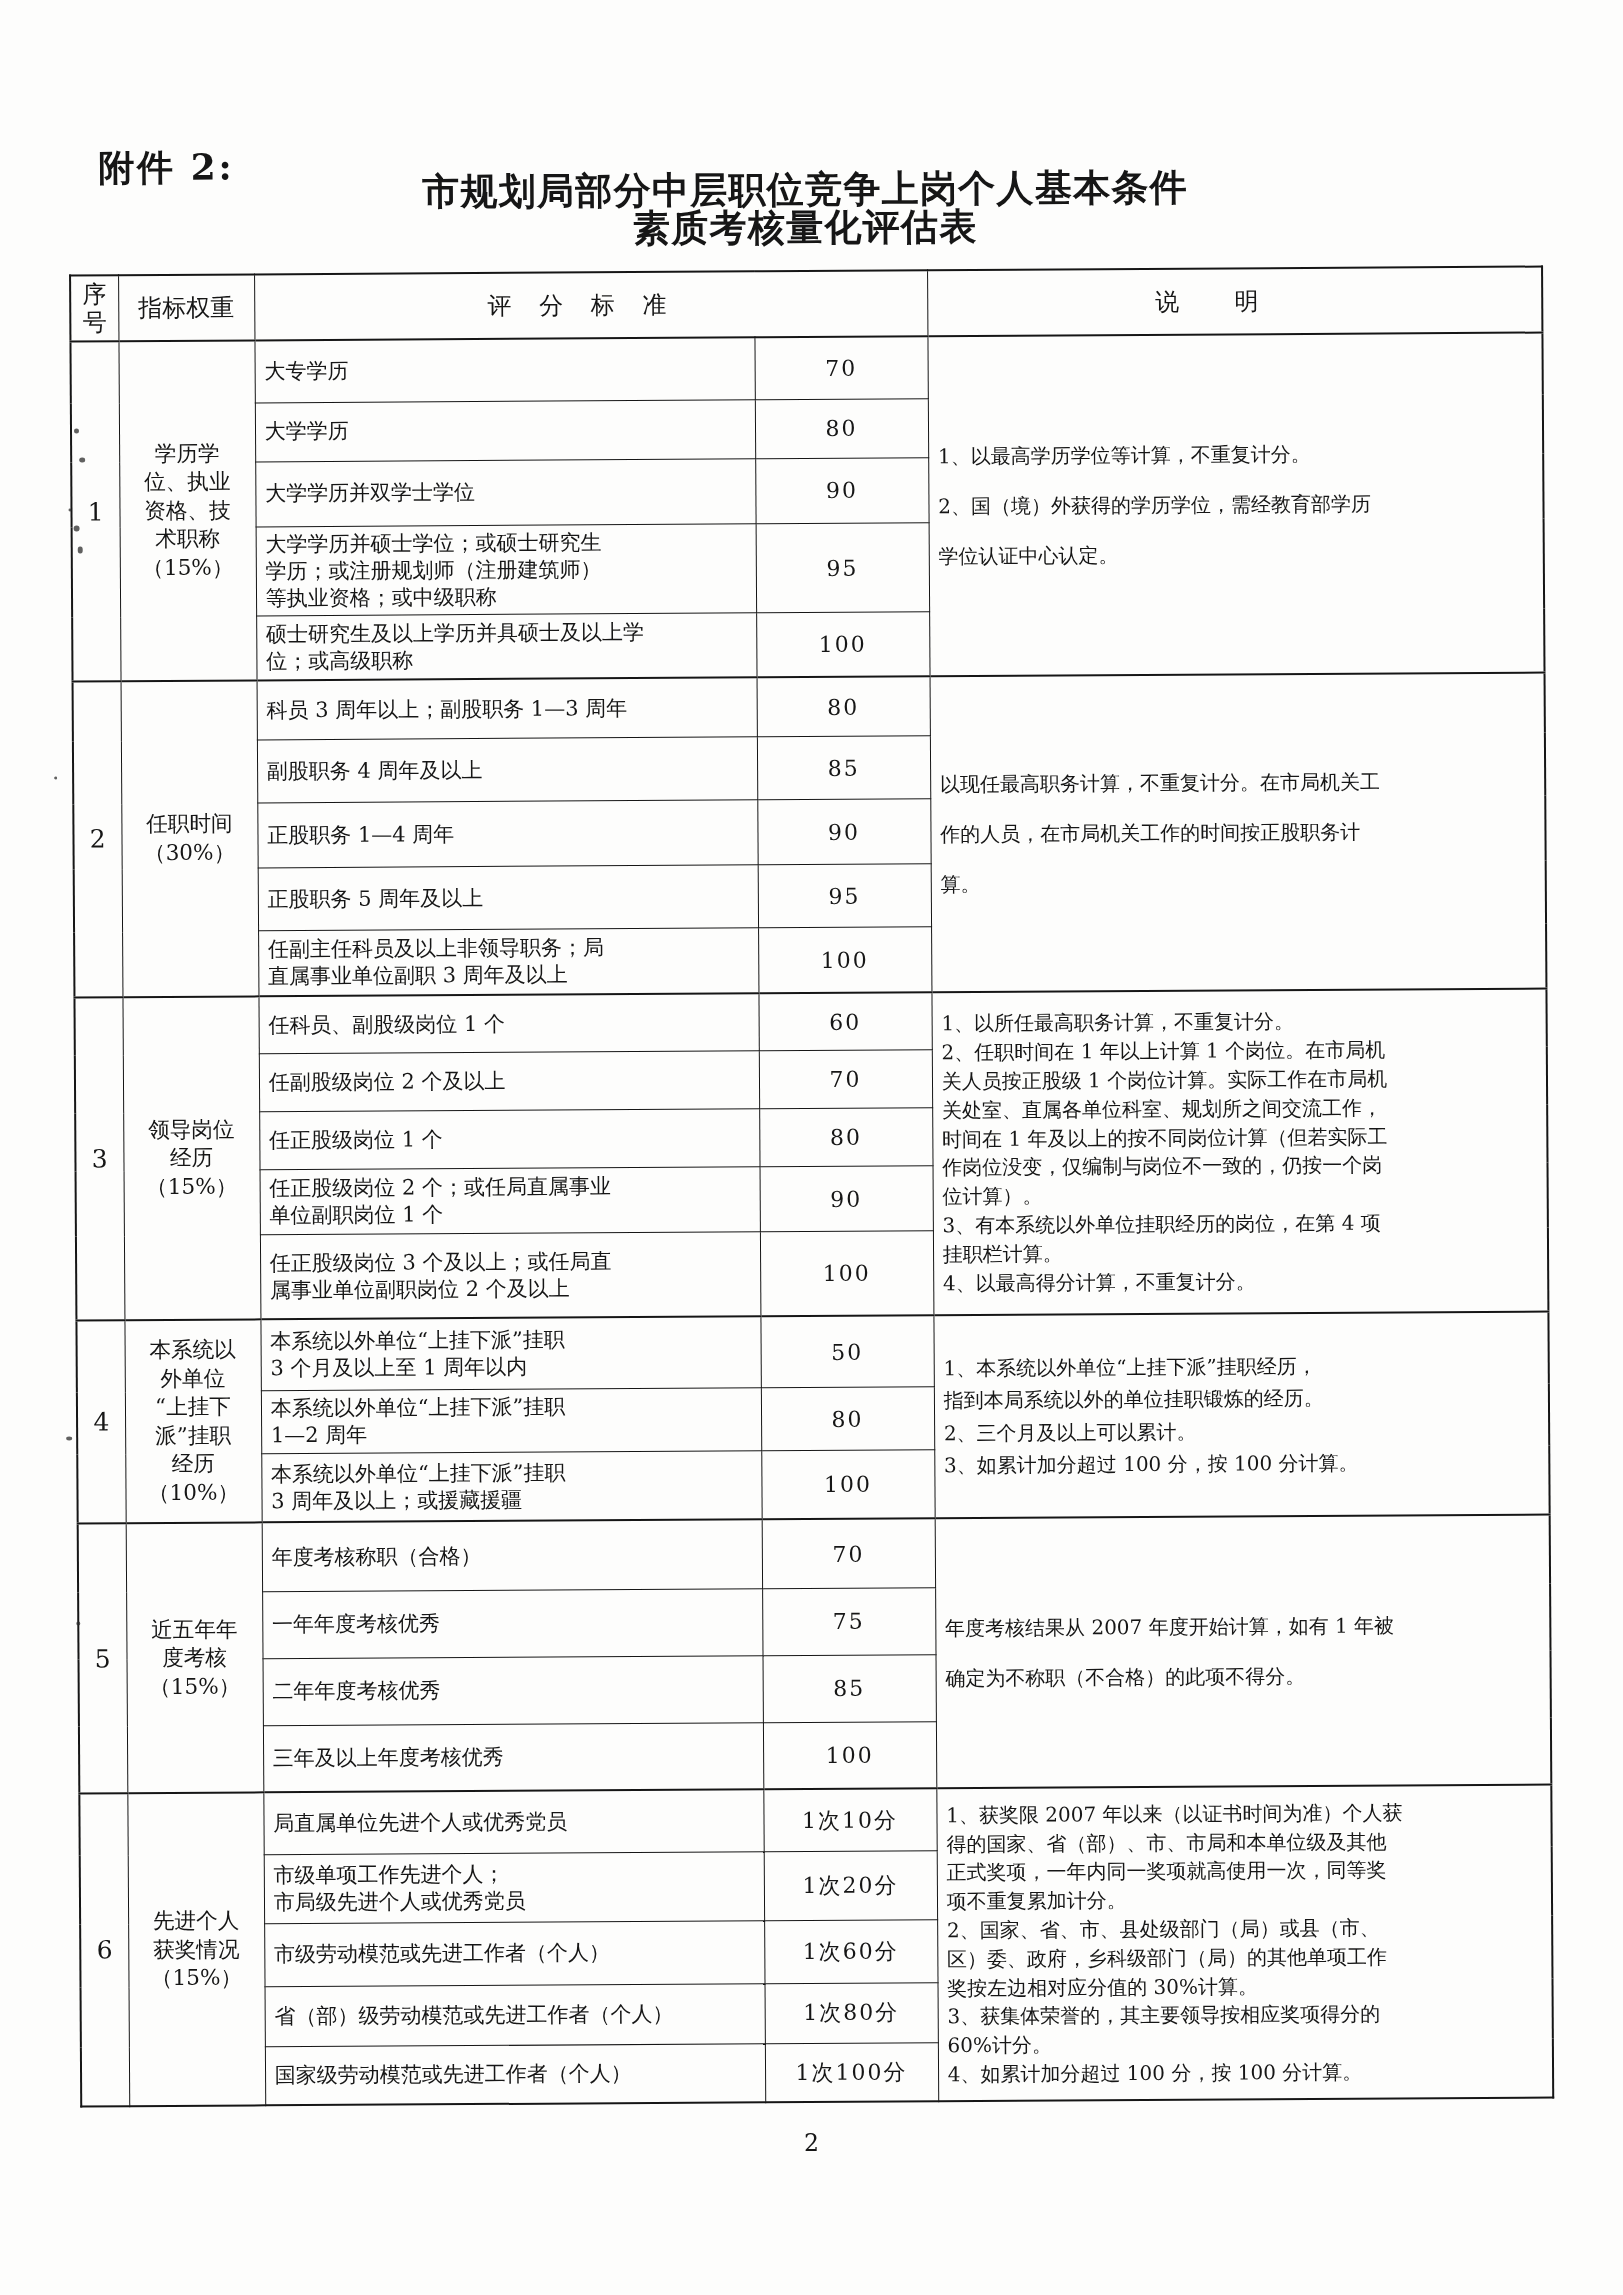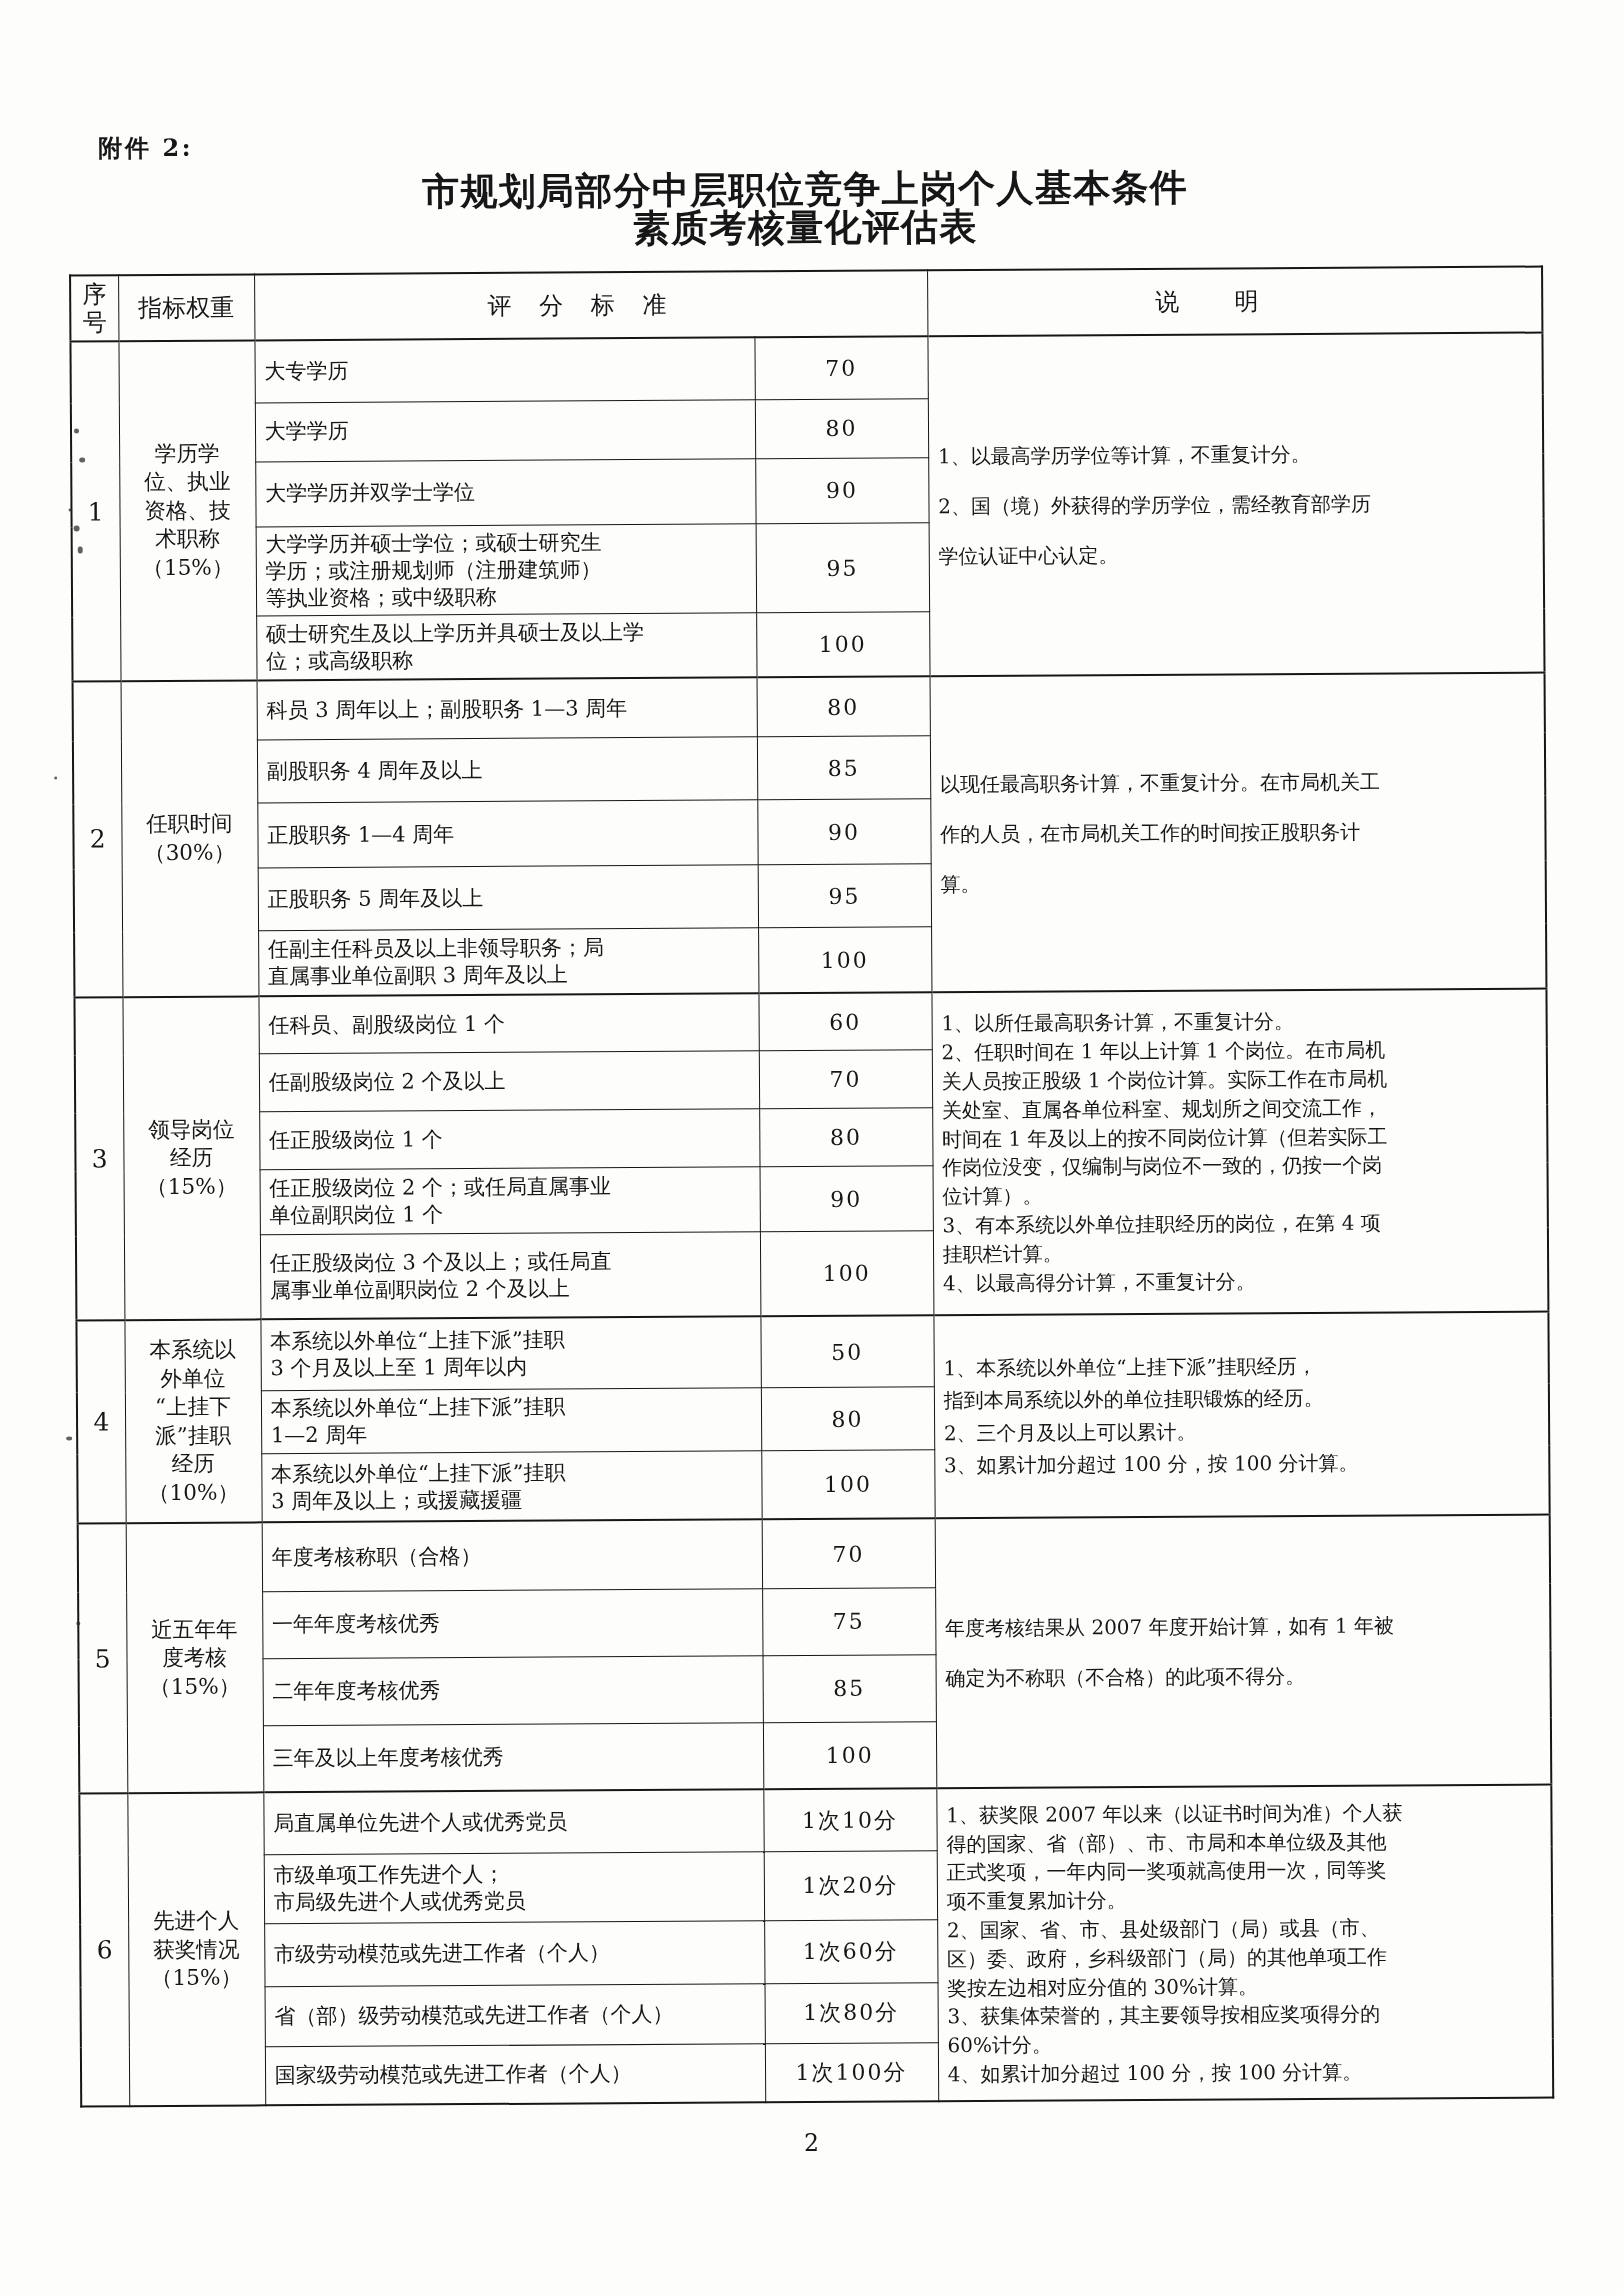--- a/index.html
+++ b/index.html
@@ -11,22 +11,22 @@
     position:relative;
     width:1623px;height:2295px;
     background:var(--paper);
     overflow:hidden;
     font-family:"DejaVu Serif","Liberation Serif",serif;
     color:var(--ink);
   }
   .tilt{position:absolute;inset:0;transform:rotate(-0.35deg);transform-origin:50% 40%;}
 
   .annex{
-    position:absolute;left:103px;top:128px;
-    font-size:24px;font-weight:bold;letter-spacing:2.6px;
+    position:absolute;left:103px;top:140px;
+    font-size:36px;font-weight:bold;letter-spacing:2.6px;
   }
   .doc-title{
     position:absolute;left:73px;top:169px;width:1473px;
     text-align:center;font-weight:bold;
     font-size:37px;line-height:1.12;letter-spacing:1.3px;
   }
   .doc-title .line2{display:block;margin-top:-3.9px;}
 
   table.eval{
     position:absolute;left:73px;top:270px;width:1473px;

